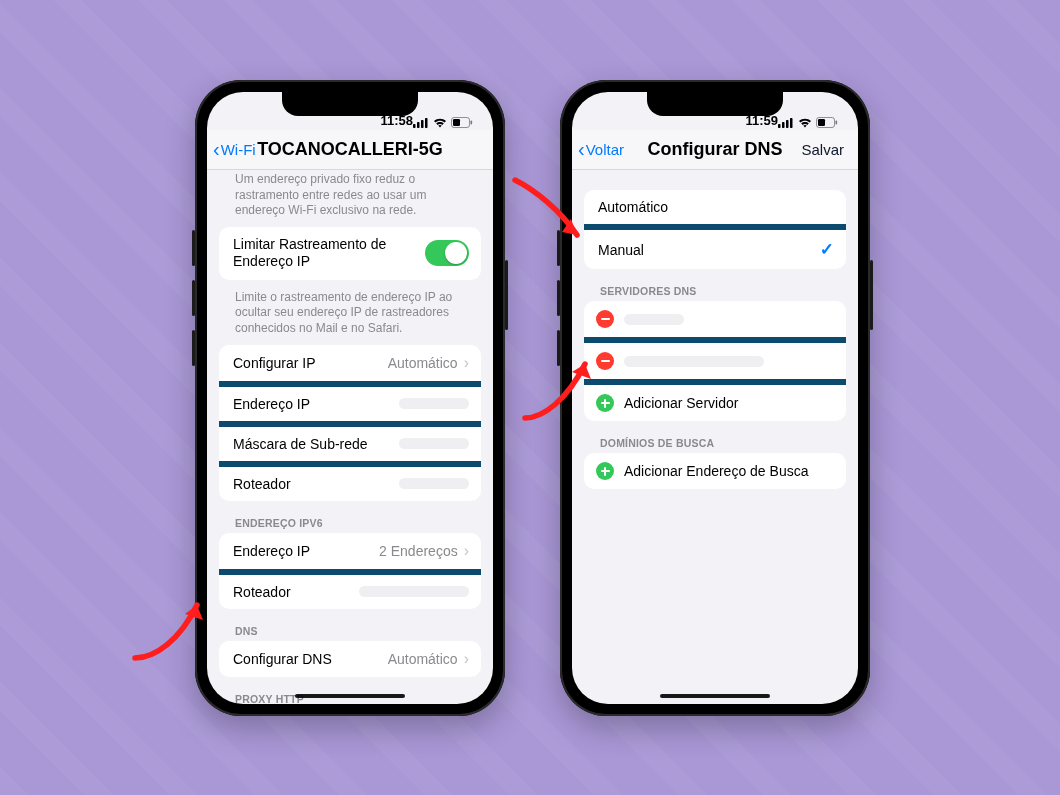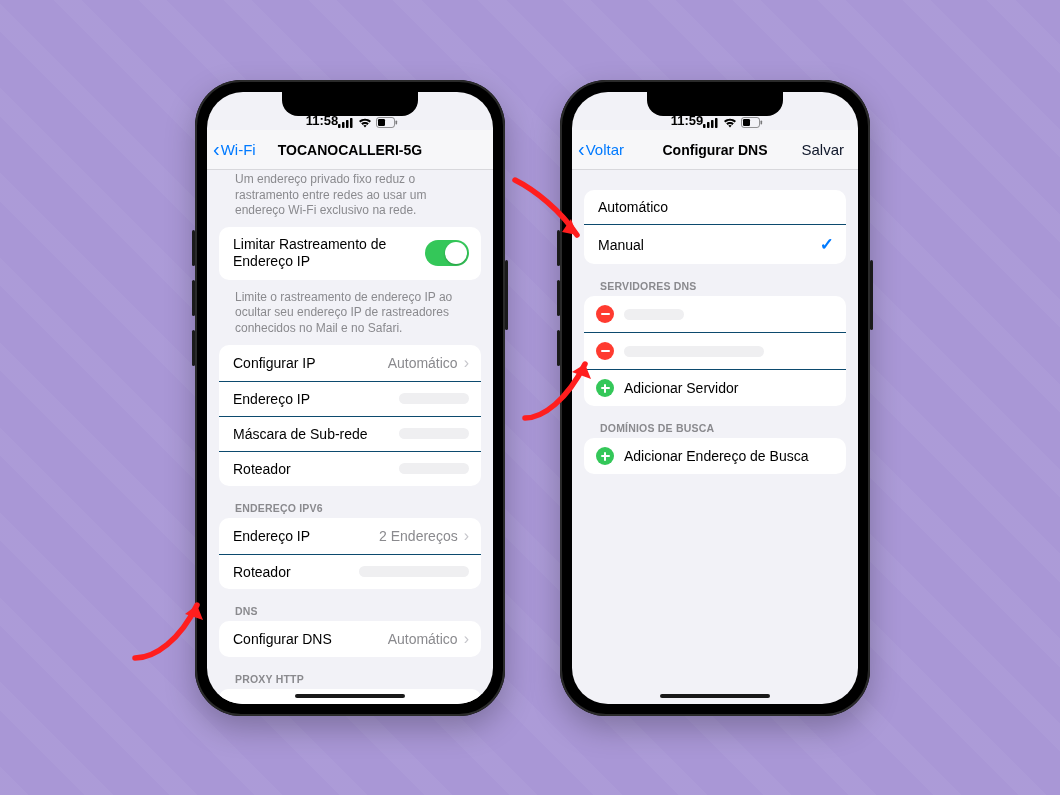--- a/index.html
+++ b/index.html
@@ -46,39 +46,39 @@
     display:flex; flex-direction:column;
   }
   .notch {
     position:absolute; top:0; left:50%; transform:translateX(-50%);
     width:136px; height:24px; background:#000;
     border-bottom-left-radius:16px; border-bottom-right-radius:16px;
     z-index:10;
   }
   .statusbar {
     height: 38px;
-    display:flex; align-items:flex-end; justify-content:center;
+    display:flex; align-items:flex-end; justify-content:flex-end;
     padding: 0 20px 2px 24px;
     font-size:13px; font-weight:600; color:#000;
   }
   .status-icons { display:flex; align-items:center; gap:4px; }
   .status-icons svg { display:block; }
 
   .navbar {
     height: 40px;
     background:#f7f7f9;
     border-bottom:1px solid #d8d8dc;
     display:flex; align-items:center;
     position:relative;
     padding: 0 6px;
     font-size:15px;
   }
   .nav-back { color:#007aff; display:flex; align-items:center; gap:1px; cursor:pointer; }
   .nav-back .chev { font-size:20px; line-height:1; font-weight:300; margin-top:-2px;}
-  .nav-title { position:absolute; left:0; right:0; text-align:center; font-weight:600; font-size:14px; pointer-events:none;}
+  .nav-title { position:absolute; left:0; right:0; text-align:center; font-weight:600; font-size:18px; pointer-events:none;}
   .nav-action { margin-left:auto; color:#0f172a; cursor:pointer; padding-right:8px;}
 
   .content { flex:1; overflow:hidden; }
   .content-inner { padding: 0 12px 0 12px; }
 
   .help-text { font-size:12px; color:#8a8a8e; padding: 4px 16px 8px 16px; line-height:1.3; }
 
   .group {
     background:#fff;
     border-radius:10px;
@@ -88,21 +88,21 @@
   .grouped-header {
     font-size:10.5px; color:#8a8a8e; text-transform:uppercase;
     padding: 10px 16px 4px 16px; letter-spacing:0.2px;font-weight:bold;
   }
   .row {
     display:flex; align-items:center; justify-content:space-between;
     padding: 9px 12px 9px 14px;
     font-size:14px; color:#000;
     min-height: 18px;
   }
-  .row + .row { border-top: 1px solid #0c4a6e; }
+  .row + .row { border-top: 6px solid #0c4a6e; }
   .row .label { flex:1; }
   .row .value { color:#8a8a8e; font-size:14px; }
   .row .chevright { color:#c7c7cc; font-size:16px; margin-left:6px; font-weight:300;}
   .row .redacted { width:70px; height:11px; background:#efeff1; border-radius:6px;}
   .row .redacted.wide { width:110px; }
 
   .toggle {
     width:44px; height:26px; background:#34c759; border-radius:13px; position:relative;
   }
   .toggle .nub{

